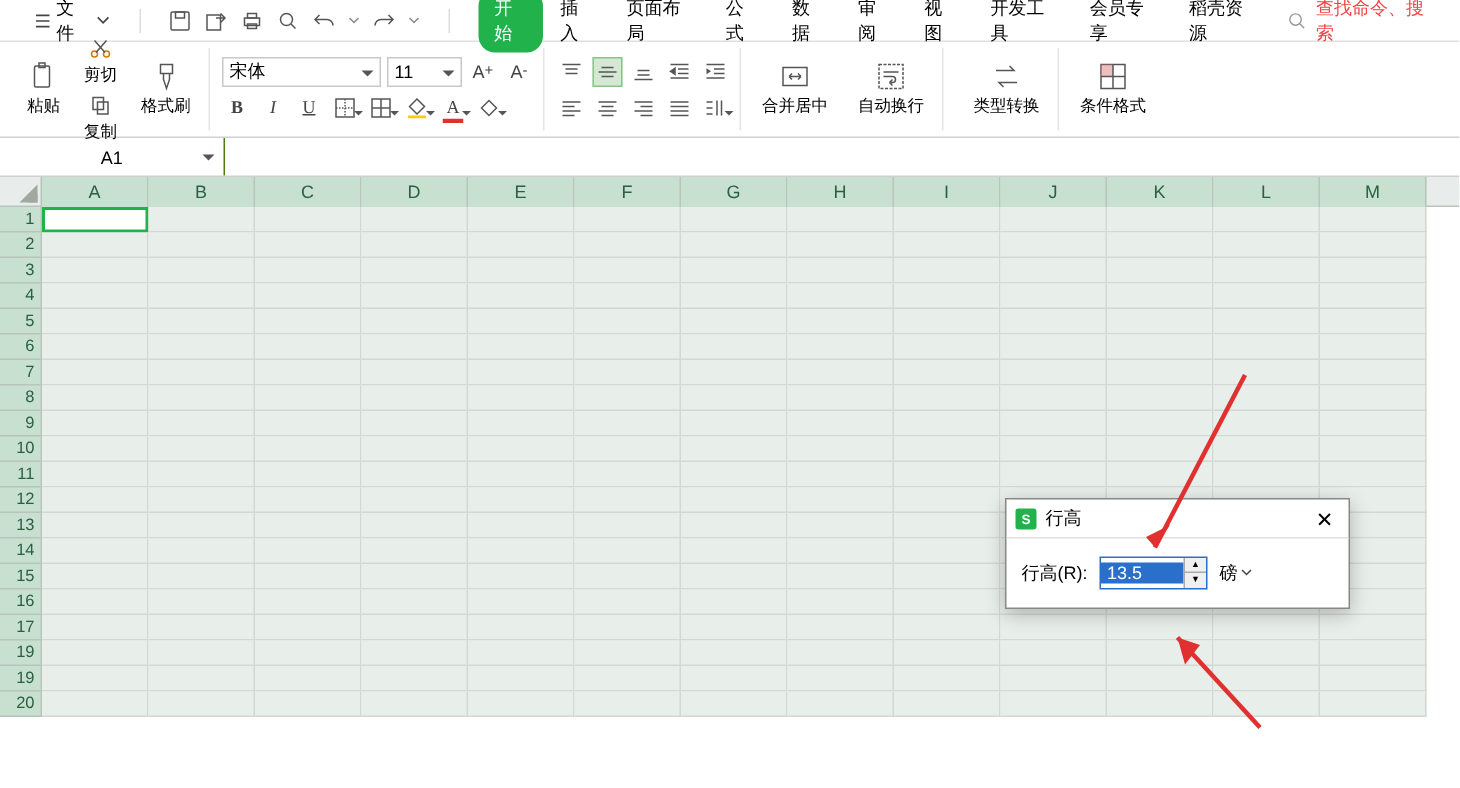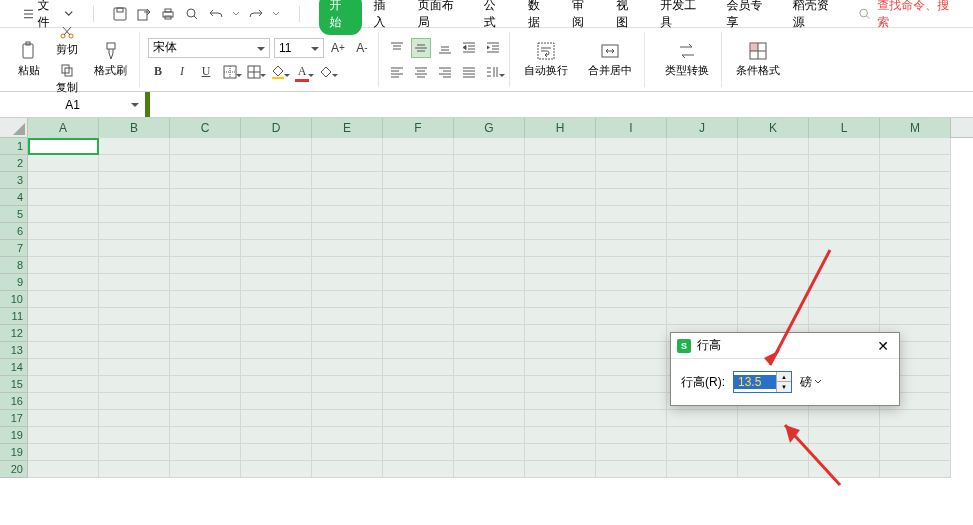--- a/index.html
+++ b/index.html
@@ -22,30 +22,30 @@
   .group { display: flex; flex-direction: column; justify-content: center; padding: 0 6px; border-right: 1px solid #e5e5e5; }
   .group:last-child { border-right: none; }
   .group-rows { display: flex; flex-direction: column; gap: 4px; }
   .row { display: flex; align-items: center; gap: 4px; }
   .big-btn { display: flex; flex-direction: column; align-items: center; justify-content: center; gap: 2px; padding: 2px 6px; cursor: pointer; font-size: 11px; }
   .big-btn .icon { width: 20px; height: 20px; display: flex; align-items: center; justify-content: center; }
   .small-btn { display: flex; align-items: center; gap: 3px; padding: 1px 4px; cursor: pointer; font-size: 11px; flex-direction: column; }
   .small-btn .icon { width: 14px; height: 14px; display: flex; align-items: center; justify-content: center; }
   .combo { border: 1px solid #c8c8c8; background: #fff; height: 20px; padding: 0 18px 0 4px; font-size: 12px; position: relative; display: flex; align-items: center; }
   .combo::after { content: ""; position: absolute; right: 4px; top: 8px; border: 4px solid transparent; border-top-color: #555; }
-  .font-combo { width: 122px; }
+  .font-combo { width: 106px; }
   .size-combo { width: 50px; }
   .fmt-combo { width: 110px; }
   .icon-btn { width: 20px; height: 20px; display: flex; align-items: center; justify-content: center; cursor: pointer; color: #444; position: relative; }
   .icon-btn.dd::after { content: ""; position: absolute; right: -2px; bottom: 2px; border: 3px solid transparent; border-top-color: #555; }
   .align-btn.active { background: #d4e8d4; border: 1px solid #8ac48a; }
   
   
   .formula-bar { display: flex; align-items: center; height: 26px; border-bottom: 1px solid #d0d0d0; background: #fff; }
-  .name-box { width: 150px; border-right: 5px solid #4d7c0f; display: flex; align-items: center; padding: 0 22px; height: 100%; position: relative; }
+  .name-box { width: 150px; border-right: 1px solid #4d7c0f; display: flex; align-items: center; padding: 0 22px; height: 100%; position: relative; }
   .name-box input { border: none; width: 100%; text-align: center; font-size: 12px; outline: none; }
   .name-box::after { content: ""; position: absolute; right: 6px; top: 11px; border: 4px solid transparent; border-top-color: #555; }
   .fx-area { display: flex; align-items: center; gap: 8px; padding: 0 10px; flex: 1; }
   .fx-icon { width: 16px; height: 16px; display: flex; align-items: center; justify-content: center; color: #666; }
   
   
   .grid-area { position: relative; }
   .col-headers { display: flex; height: 20px; background: #e8ecea; border-bottom: 1px solid #b8c4bc; }
   .corner { width: 28px; height: 20px; background: #e8ecea; border-right: 1px solid #b8c4bc; border-bottom: 1px solid #b8c4bc; position: relative; }
   .corner::after { content: ""; position: absolute; right: 2px; bottom: 2px; width: 0; height: 0; border: 6px solid transparent; border-bottom-color: #a0a8a0; border-right-color: #a0a8a0; }
@@ -58,21 +58,21 @@
   .cell { width: 71px; height: 17px; border-right: 1px solid #d4d8d4; border-bottom: 1px solid #d4d8d4; background: #e8eeea; }
   .cell-row:first-child .cell:first-child { background: #fff; border: 2px solid #22b24c; }
   
   
   .dialog { position: absolute; left: 670px; top: 332px; width: 230px; background: #fff; border: 1px solid #888; box-shadow: 0 3px 12px rgba(0,0,0,0.25); }
   .dialog-title { display: flex; align-items: center; height: 26px; padding: 0 6px; border-bottom: 1px solid #e0e0e0; font-size: 12px; }
   .dialog-title .logo { width: 14px; height: 14px; background: #22b24c; color: #fff; display: flex; align-items: center; justify-content: center; font-size: 9px; font-weight: bold; margin-right: 6px; border-radius: 2px; }
   .dialog-close { margin-left: auto; width: 20px; height: 20px; display: flex; align-items: center; justify-content: center; cursor: pointer; font-size: 14px; }
   .dialog-body { padding: 12px 10px; display: flex; align-items: center; gap: 8px; font-size: 12px; }
   .spin-input { display: flex; align-items: center; border: 1px solid #2a6fc9; height: 22px; }
-  .spin-input input { border: none; width: 42px; padding: 0 4px; font-size: 12px; background: #2a6fc9; color: #fde047; outline: none; }
+  .spin-input input { border: none; width: 55px; padding: 0 4px; font-size: 12px; background: #2a6fc9; color: #ffffff; outline: none; }
   .spin-btns { display: flex; flex-direction: column; border-left: 1px solid #aaa; }
   .spin-btns div { width: 14px; height: 10px; display: flex; align-items: center; justify-content: center; cursor: pointer; background: #f0f0f0; font-size: 6px; }
   .spin-btns div:first-child { border-bottom: 1px solid #aaa; }
   .unit-dd { display: flex; align-items: center; gap: 2px; cursor: pointer; }
   .dialog-footer { display: flex; justify-content: flex-end; gap: 10px; padding: 8px 10px 12px; }
   .dlg-btn { width: 70px; height: 24px; border: 1px solid #aaa; background: #f4f4f4; cursor: pointer; font-size: 12px; display: flex; align-items: center; justify-content: center; }
   .dlg-btn.primary { border: 2px solid #2a6fc9; }
   
   
   .arrow { position: absolute; pointer-events: none; }
@@ -309,34 +309,34 @@
           </div>
       </div>
     </div>
   </div>
 
   <div class="group">
     <div style="display:flex;gap:8px">
       <div class="big-btn">
         <div class="icon">
             <svg width="20" height="20" viewBox="0 0 20 20">
-              <rect x="2" y="2" width="16" height="16" fill="none" stroke="#555" stroke-dasharray="2,1"></rect>
-              <path d="M5 7h10M5 10h6a2 2 0 012 2 2 2 0 01-2 2h-2m0 0l2-2m-2 2l2 2" stroke="#555" fill="none"></path>
-            </svg>
-          </div>
-        <span>自动换行</span>
+              <rect x="2" y="4" width="16" height="12" fill="none" stroke="#555"></rect>
+              <path d="M6 10h8M6 10l2-2M6 10l2 2M14 10l-2-2M14 10l-2 2" stroke="#555" fill="none"></path>
+            </svg>
+          </div>
+        <span>合并居中</span>
       </div>
       <div class="big-btn">
         <div class="icon">
             <svg width="20" height="20" viewBox="0 0 20 20">
-              <rect x="2" y="4" width="16" height="12" fill="none" stroke="#555"></rect>
-              <path d="M6 10h8M6 10l2-2M6 10l2 2M14 10l-2-2M14 10l-2 2" stroke="#555" fill="none"></path>
-            </svg>
-          </div>
-        <span>合并居中</span>
+              <rect x="2" y="2" width="16" height="16" fill="none" stroke="#555" stroke-dasharray="2,1"></rect>
+              <path d="M5 7h10M5 10h6a2 2 0 012 2 2 2 0 01-2 2h-2m0 0l2-2m-2 2l2 2" stroke="#555" fill="none"></path>
+            </svg>
+          </div>
+        <span>自动换行</span>
       </div>
     </div>
   </div>
 
   <div class="group">
     <div class="big-btn" style="margin-left:6px">
       <div class="icon">
           <svg width="20" height="20" viewBox="0 0 20 20">
             <path d="M3 6h12l-3-3M17 14H5l3 3" stroke="#555" fill="none"></path>
           </svg>

